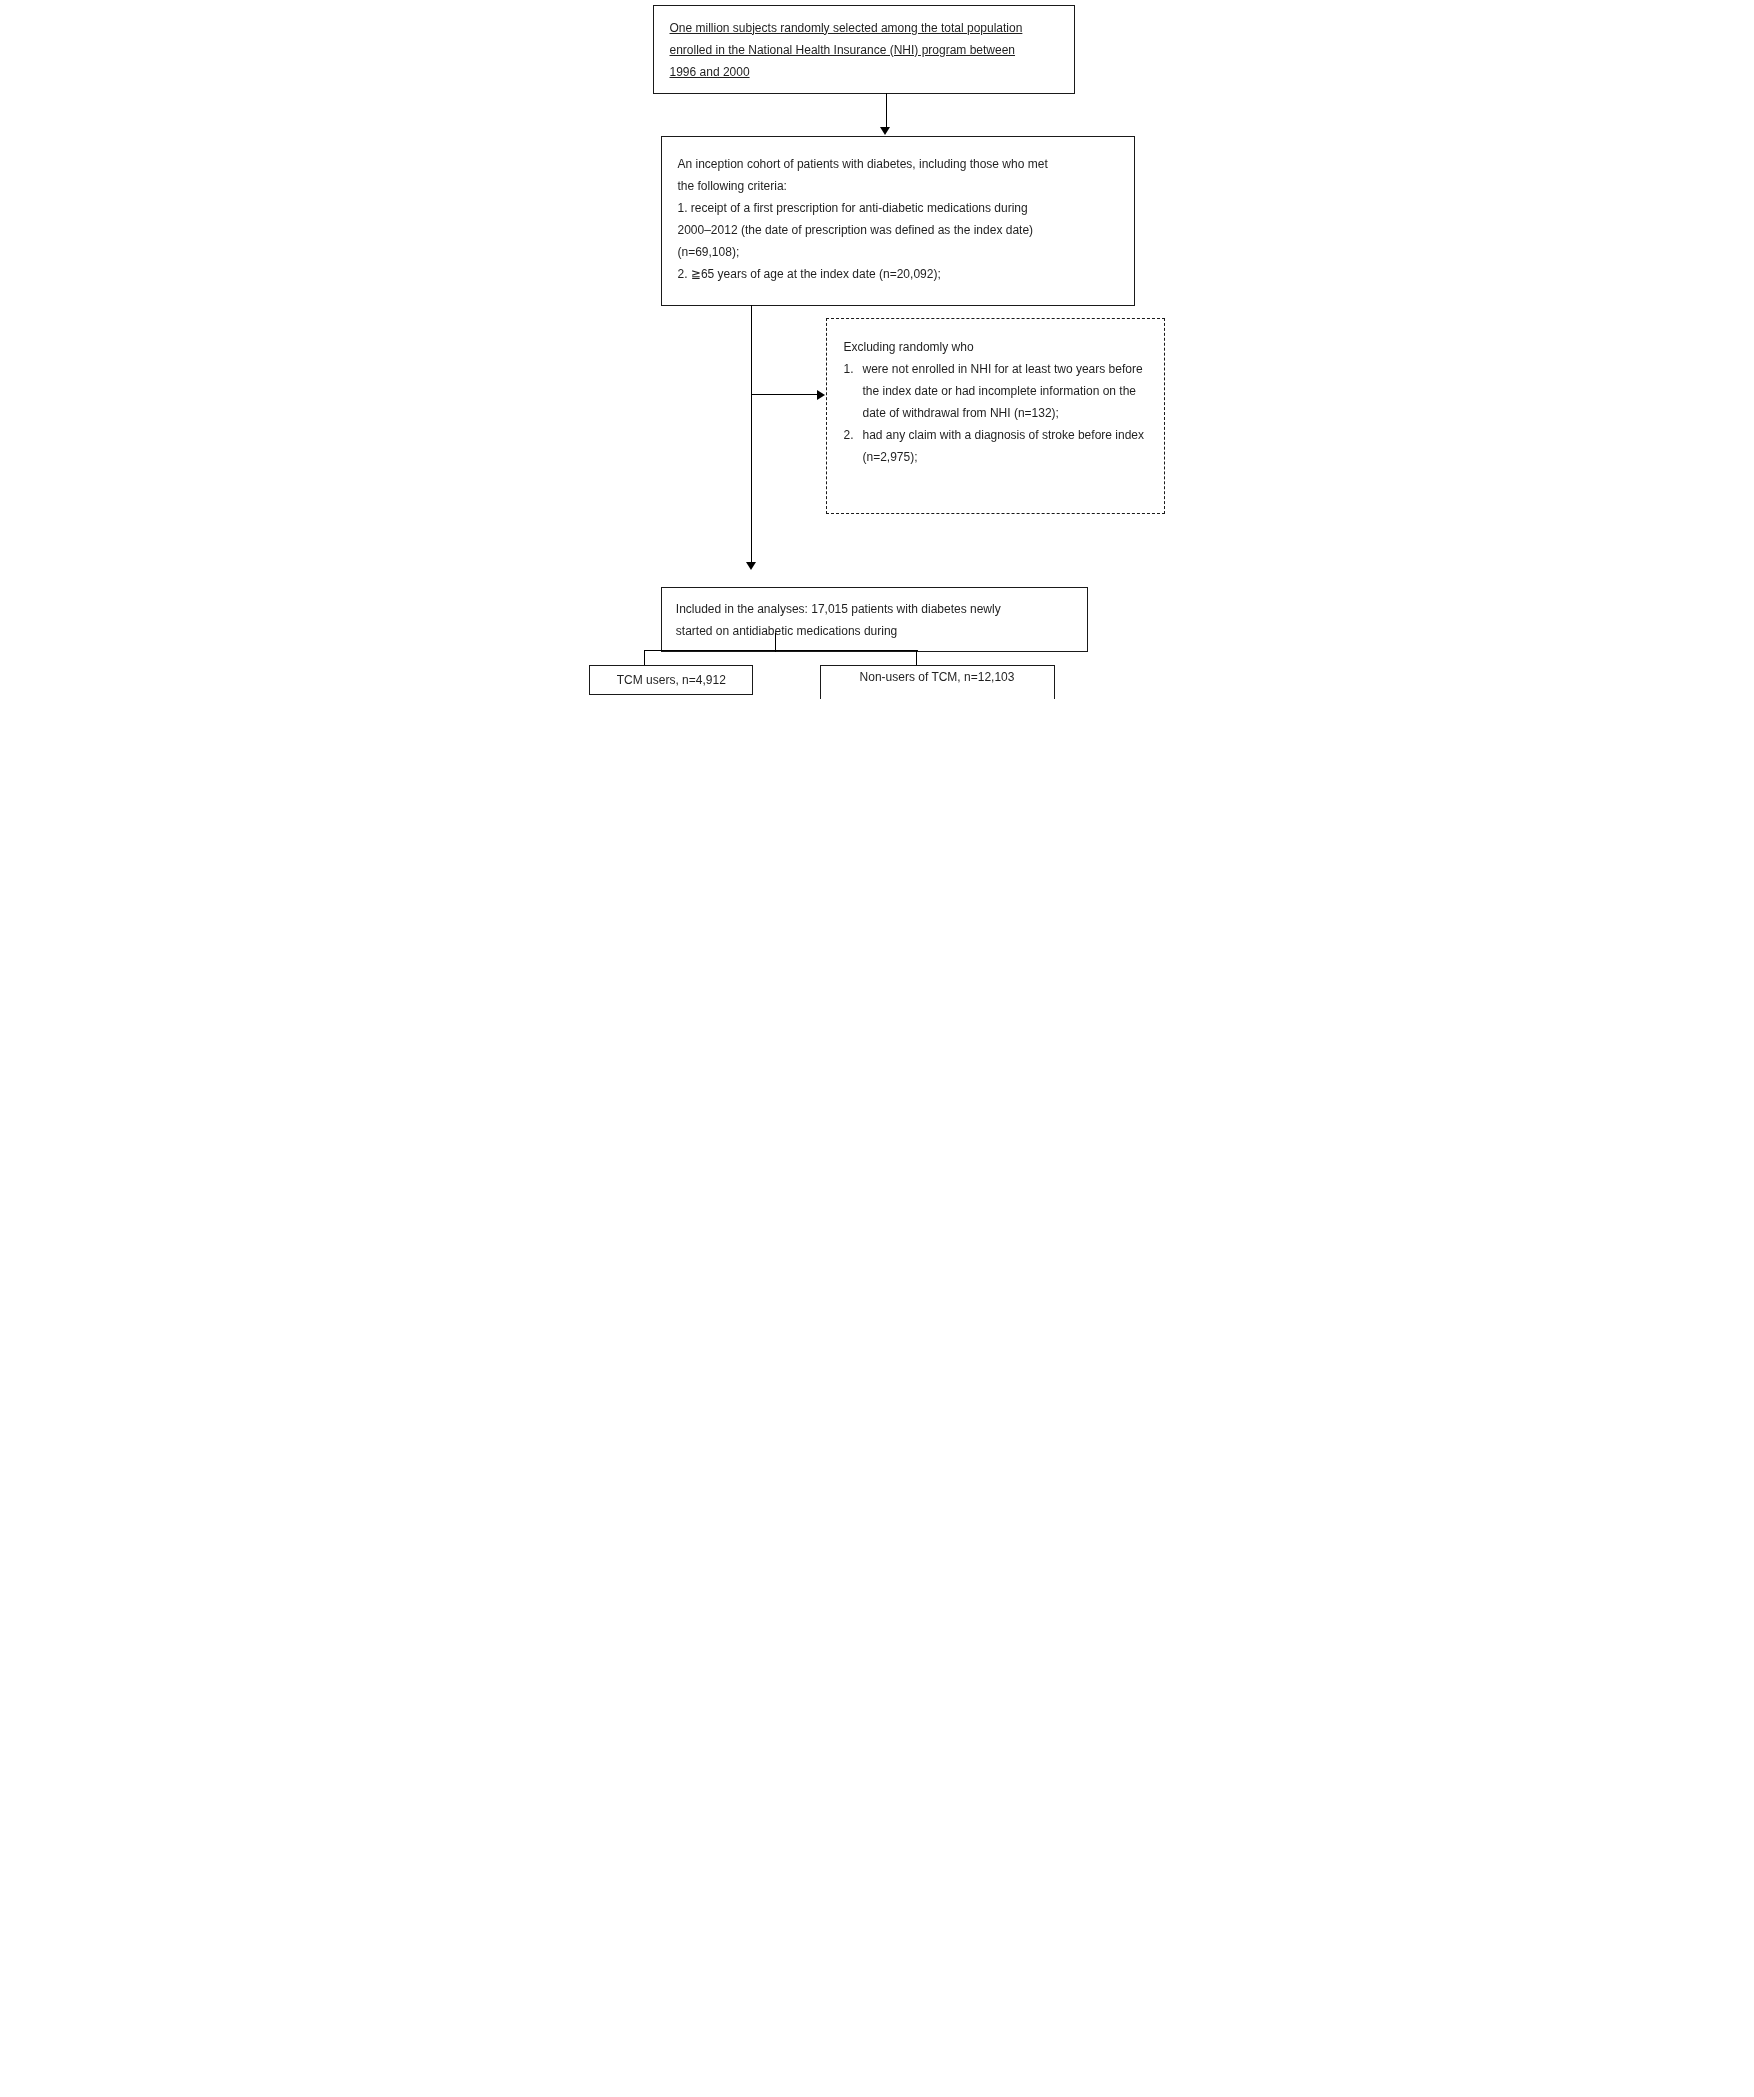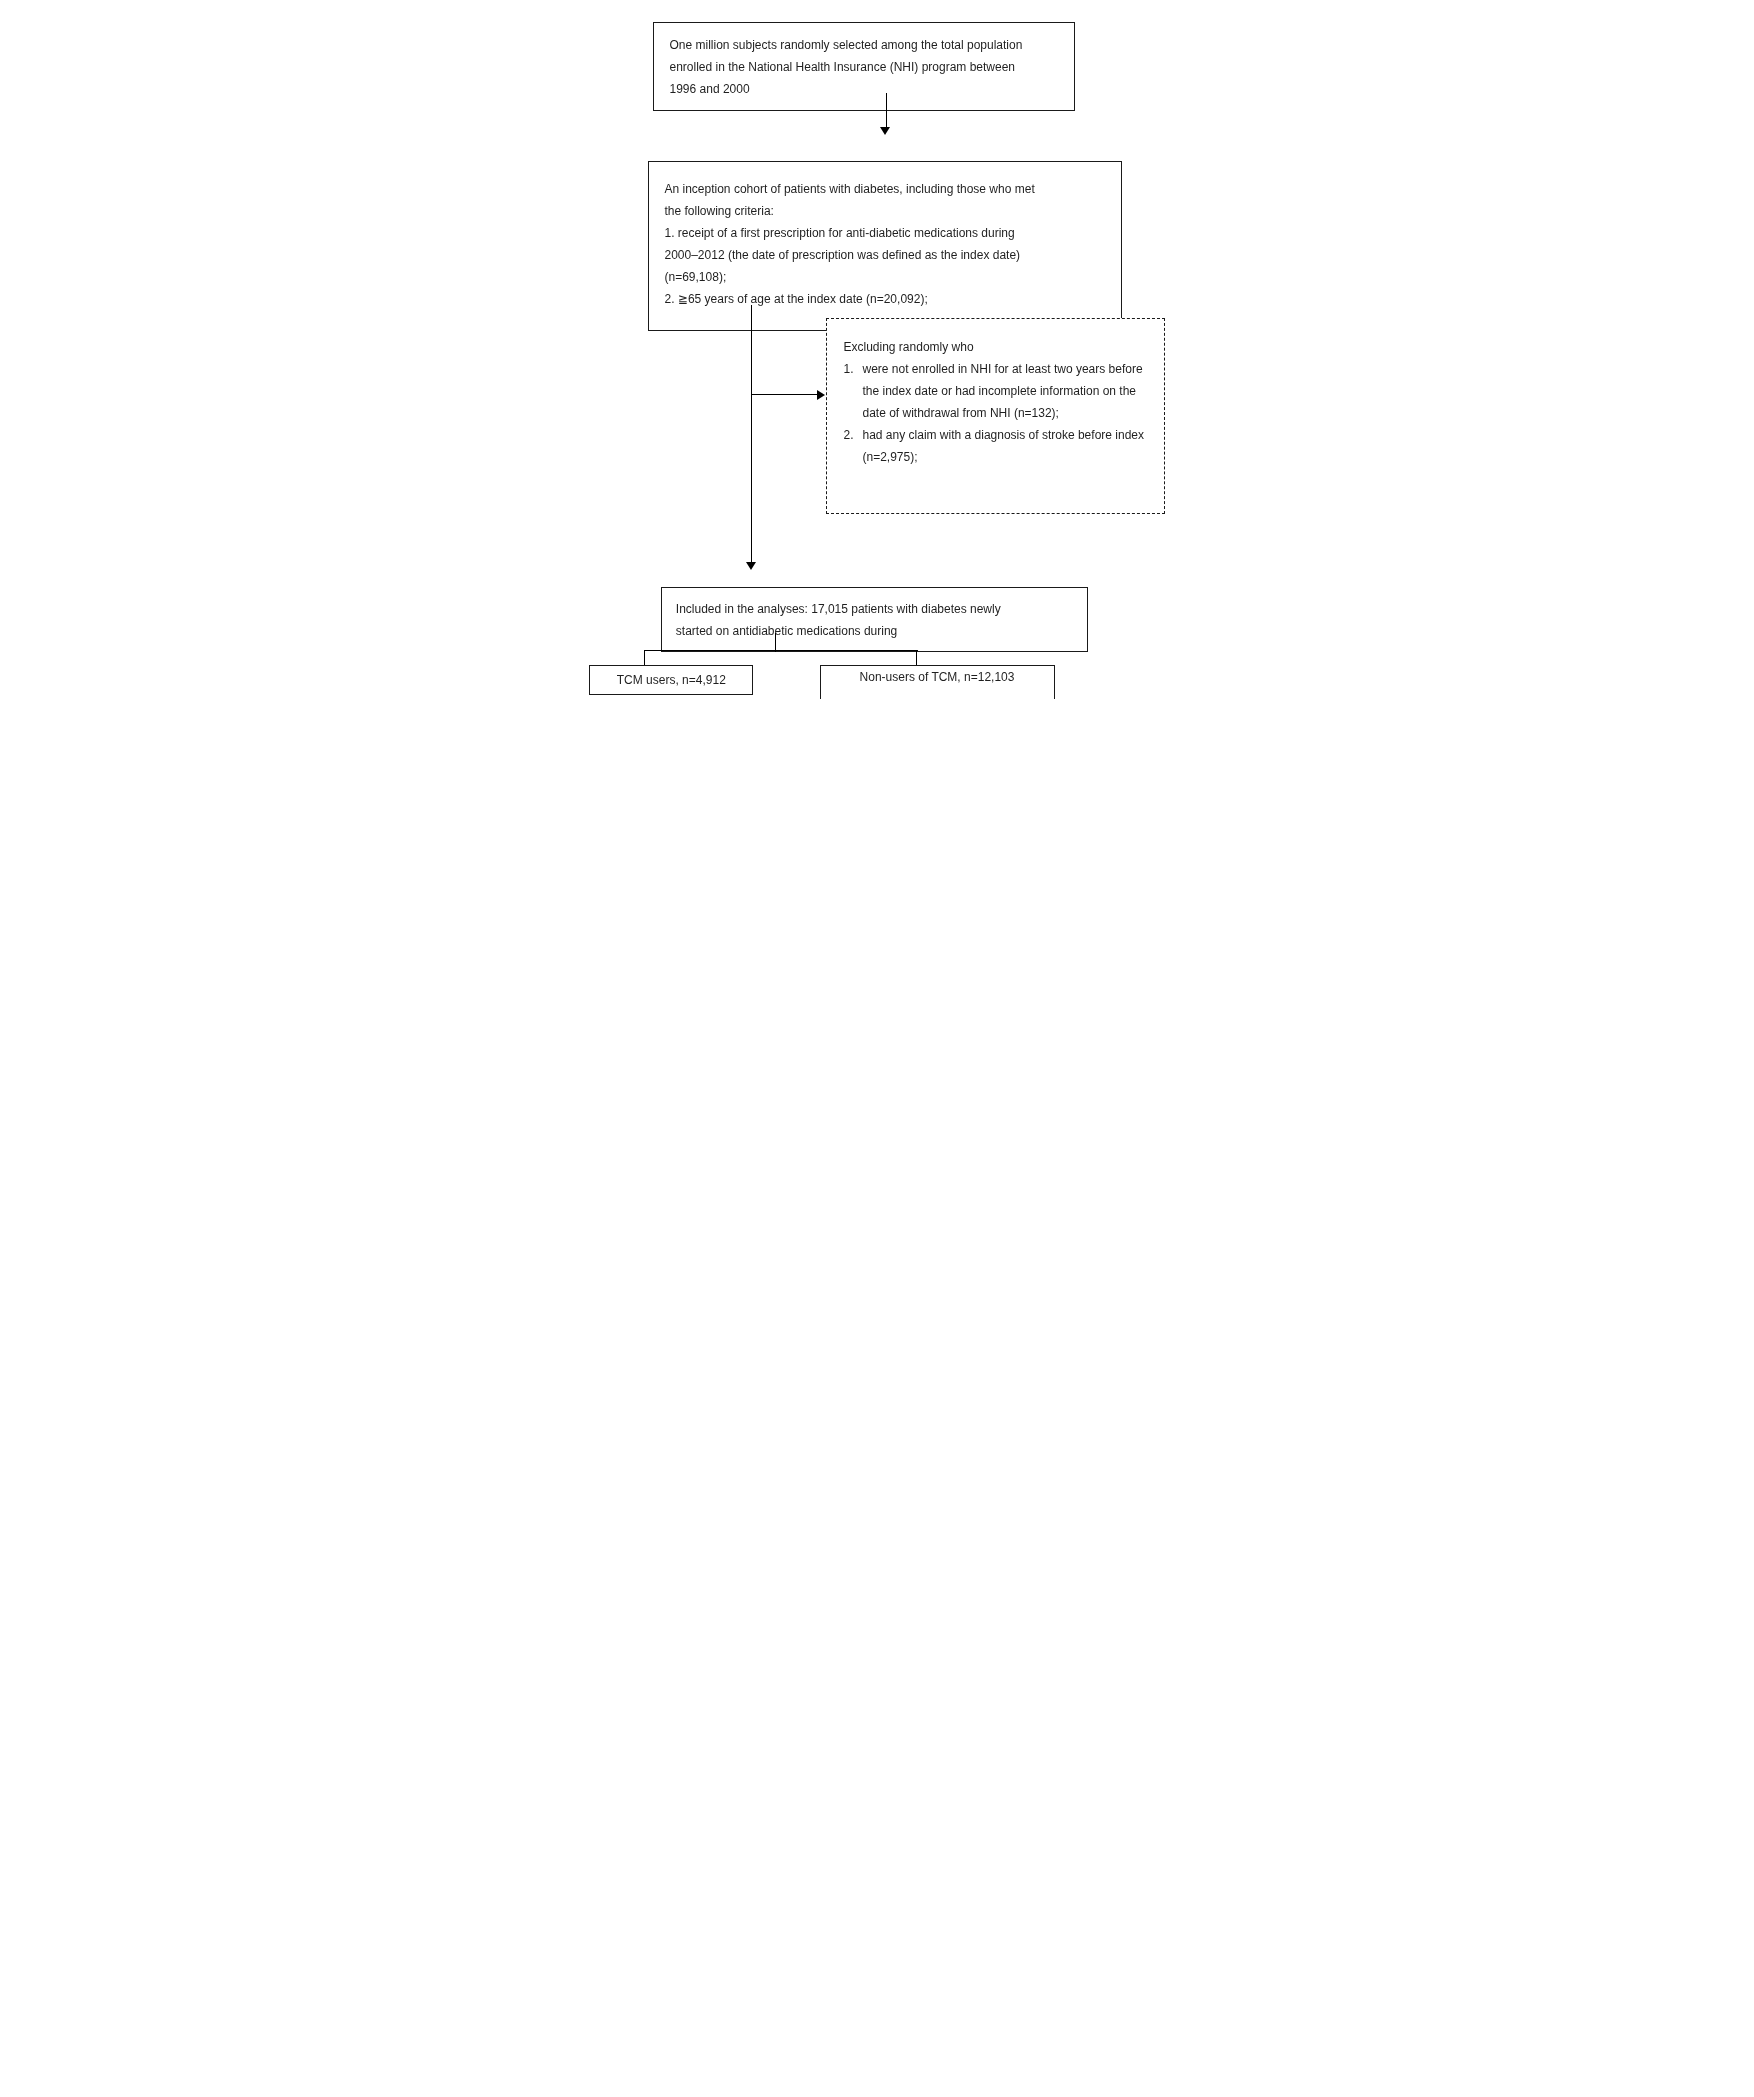--- a/index.html
+++ b/index.html
@@ -21,22 +21,22 @@
   .box {
     position: absolute;
     border: 1px solid #1a1a1a;
     background: #ffffff;
     box-sizing: border-box;
   }
   .box p { margin: 0; }
   .dashed { border-style: dashed; }
 
   
-  #box-population { left: 68px; top: 22px;  width: 422px; min-height: 86px; padding: 10.5px 28.5px 10.5px 16px; }
-  #box-cohort     { left: 63px; top: 136px; width: 474px; min-height: 170px; padding: 16px 81px 12.4px 16px; margin-top: 25px; }
+  #box-population { left: 68px; top: 5px;  width: 422px; min-height: 86px; padding: 10.5px 28.5px 10.5px 16px; text-decoration: underline; }
+  #box-cohort     { left: 76px; top: 136px; width: 474px; min-height: 170px; padding: 16px 81px 12.4px 16px; }
   #box-exclusion  { left: 241px; top: 318px; width: 339px; min-height: 196px; padding: 17px 13.3px 13.3px 17px; }
   #box-included   { left: 76px; top: 587px; width: 427px; min-height: 62px; padding: 9.5px 67px 9.5px 14.3px; }
   #box-tcm        { left: 4.8px;  top: 665px; width: 164px; height: 30px; display:flex; align-items:center; justify-content:center; }
   #box-nonusers   { left: 235px; top: 665px; width: 235px; height: 42px; display:flex; align-items:flex-start; justify-content:center; }
 
   
   .hang-item { display: flex; align-items: flex-start; }
   .hang-item .num { flex: 0 0 19px; }
   .hang-item .itext { flex: 1 1 auto; }
 

